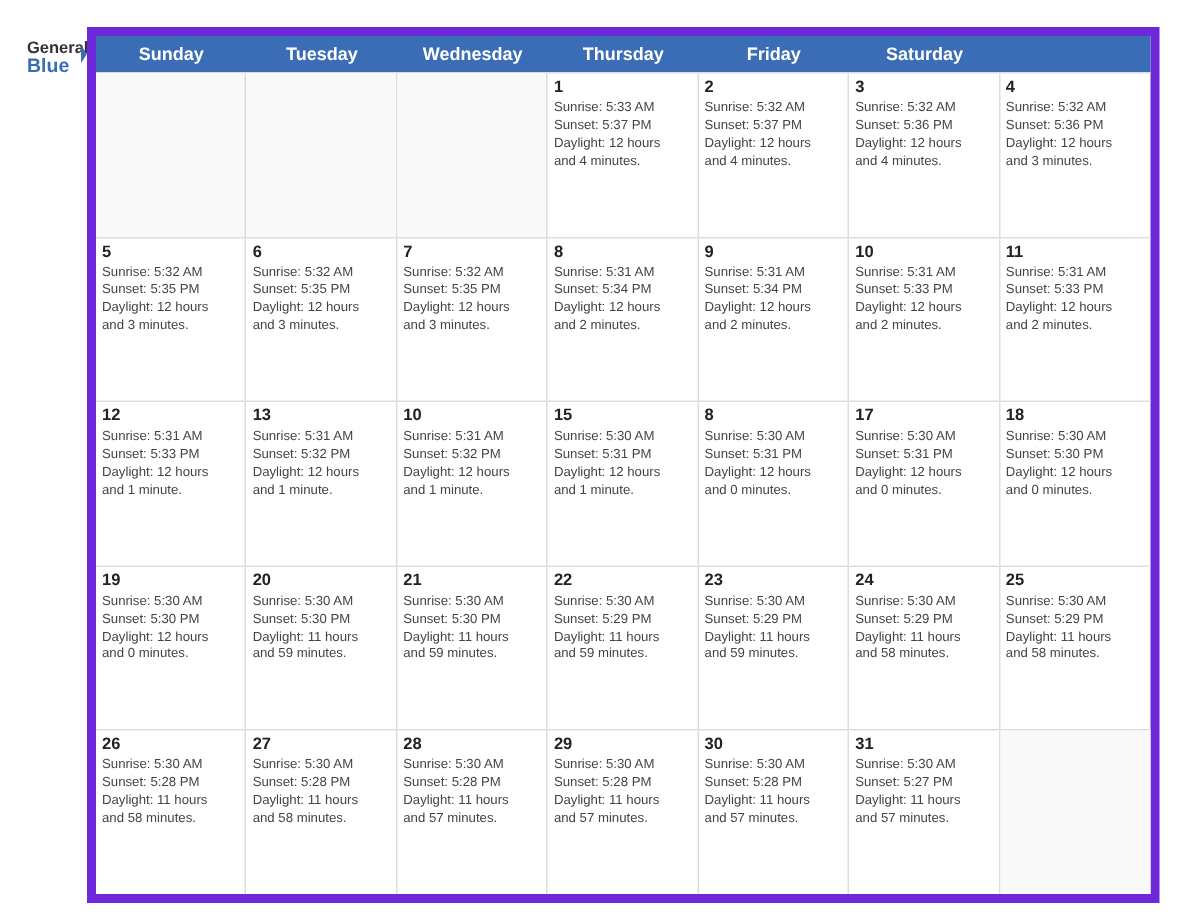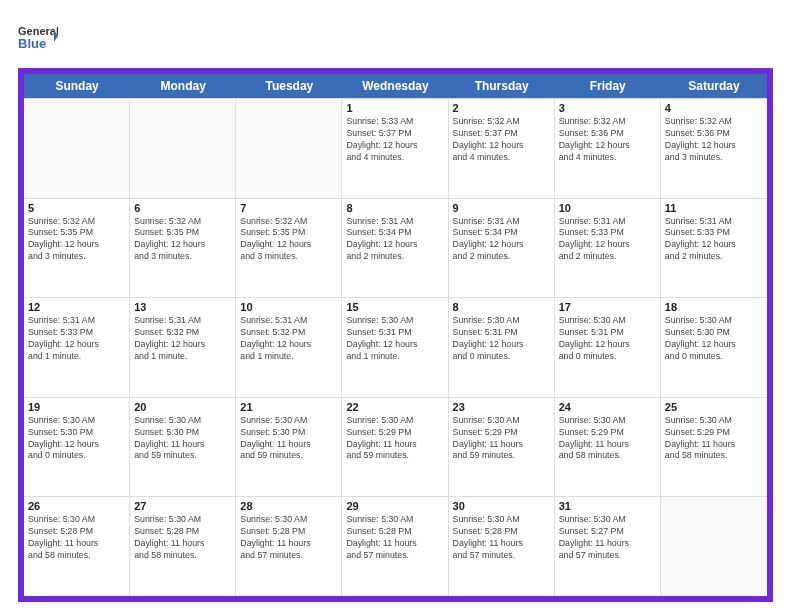--- a/index.html
+++ b/index.html
@@ -8,21 +8,21 @@
       background: #fff;
       width: 792px;
       height: 612px;
       overflow: hidden;
     }
     .page {
       width: 792px;
       height: 612px;
       padding: 18px 19px 10px 18px;
       display: flex;
-      flex-direction: column;
+      flex-direction: row;
     }
     .header {
       display: flex;
       justify-content: space-between;
       align-items: flex-start;
       margin-bottom: 10px;
     }
     .logo {
       display: flex;
       align-items: center;
@@ -111,21 +111,20 @@
       </div>
     <div class="title-block">
       <div class="month-title"></div>
       <div class="location"></div>
     </div>
   </div>
 
   <div class="calendar">
     <div class="cal-header">
     <div class="cal-header-cell">Sunday</div>
-        <div class="cal-header-cell">Monday</div>
         <div class="cal-header-cell">Tuesday</div>
         <div class="cal-header-cell">Wednesday</div>
         <div class="cal-header-cell">Thursday</div>
         <div class="cal-header-cell">Friday</div>
         <div class="cal-header-cell">Saturday</div>
       </div>
     <div class="cal-body">
     <div class="cal-row">
           <div class="cal-cell empty"></div>
           <div class="cal-cell empty"></div>

